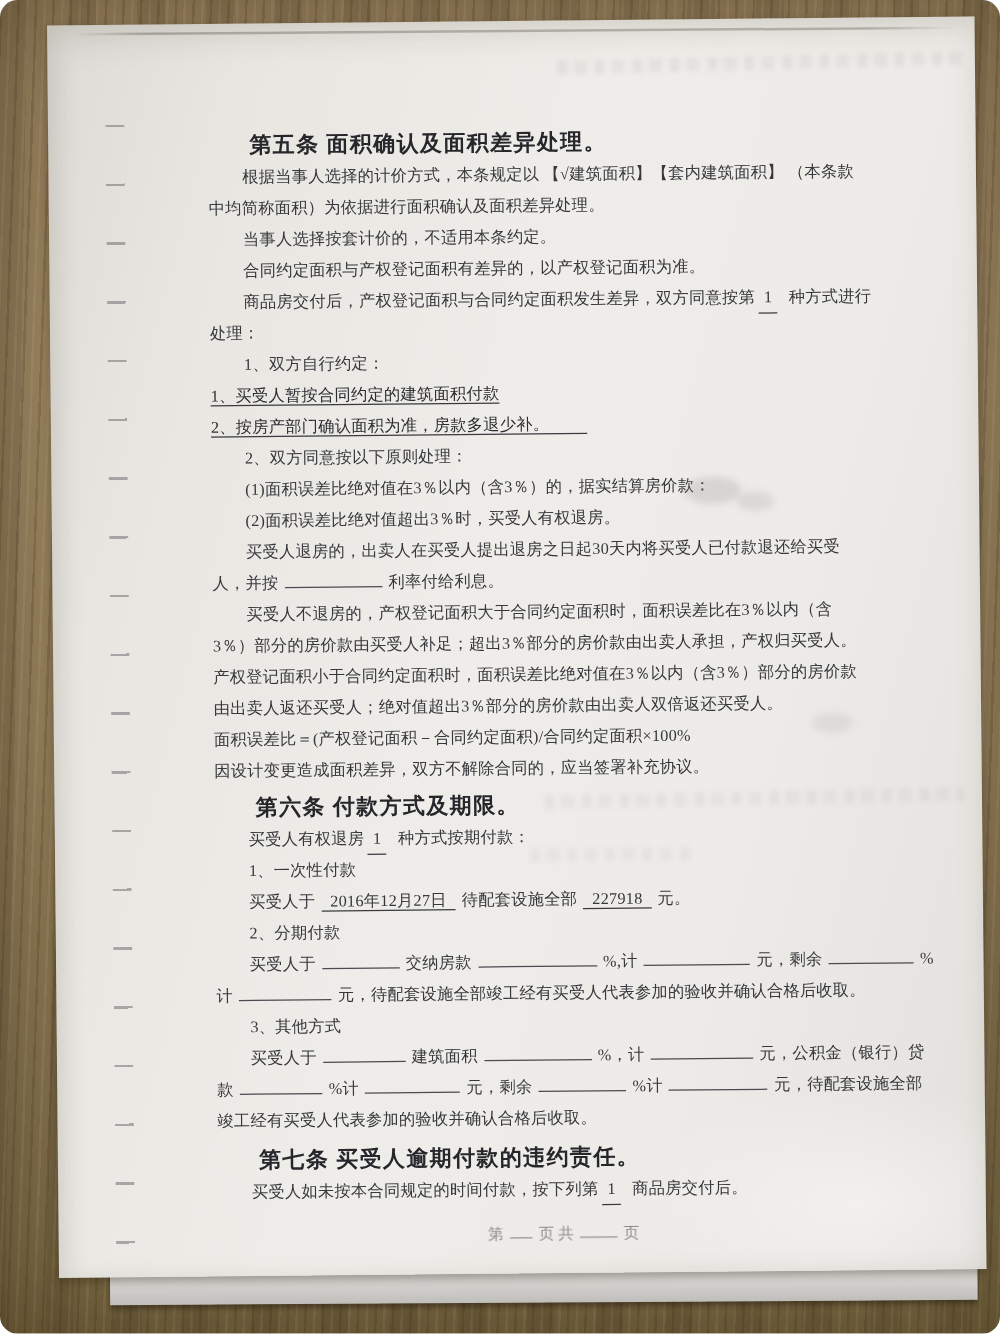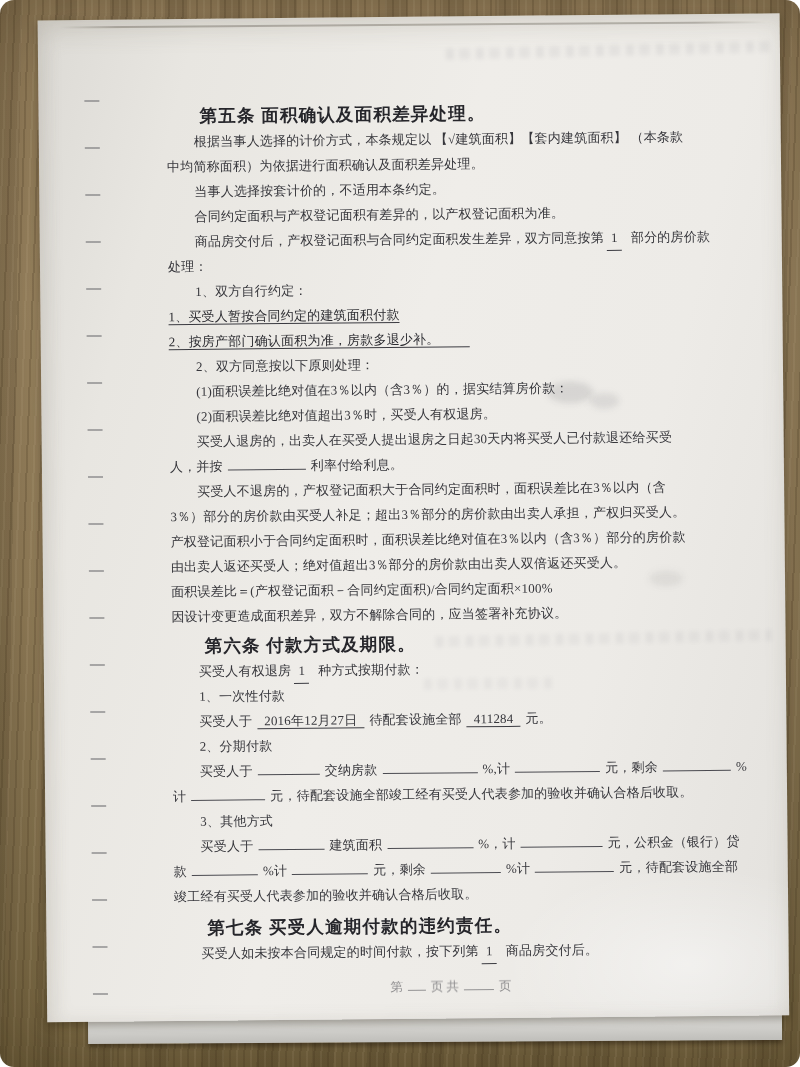--- a/index.html
+++ b/index.html
@@ -67,21 +67,21 @@
     <div class="stain s2"></div>
     <div class="stain s3"></div>
 
     <div class="content">
       <div class="hd">第五条  面积确认及面积差异处理。</div>
       <div class="ln ind">根据当事人选择的计价方式，本条规定以 【√建筑面积】【套内建筑面积】 （本条款</div>
       <div class="ln">中均简称面积）为依据进行面积确认及面积差异处理。</div>
       <div class="ln ind">当事人选择按套计价的，不适用本条约定。</div>
       <div class="ln ind">合同约定面积与产权登记面积有差异的，以产权登记面积为准。</div>
       <div class="ln ind">
-        <span>商品房交付后，产权登记面积与合同约定面积发生差异，双方同意按第</span><span class="choice">1</span><span>部分的房价款</span>
+        <span>商品房交付后，产权登记面积与合同约定面积发生差异，双方同意按第</span><span class="choice">1</span><span>种方式进行</span>
       </div>
       <div class="ln">处理：</div>
       <div class="ln ind">1、双方自行约定：</div>
       <div class="ln opt"><span>1、买受人暂按合同约定的建筑面积付款</span></div>
       <div class="ln opt"><span class="ext">2、按房产部门确认面积为准，房款多退少补。</span></div>
       <div class="ln ind">2、双方同意按以下原则处理：</div>
       <div class="ln ind">(1)面积误差比绝对值在3％以内（含3％）的，据实结算房价款：</div>
       <div class="ln ind">(2)面积误差比绝对值超出3％时，买受人有权退房。</div>
       <div class="ln ind">买受人退房的，出卖人在买受人提出退房之日起30天内将买受人已付款退还给买受</div>
       <div class="ln">
@@ -93,21 +93,21 @@
       <div class="ln">由出卖人返还买受人；绝对值超出3％部分的房价款由出卖人双倍返还买受人。</div>
       <div class="ln">面积误差比＝(产权登记面积－合同约定面积)/合同约定面积×100%</div>
       <div class="ln">因设计变更造成面积差异，双方不解除合同的，应当签署补充协议。</div>
 
       <div class="hd hd6">第六条  付款方式及期限。</div>
       <div class="ln ind">
         <span>买受人有权退房</span><span class="choice">1</span><span>种方式按期付款：</span>
       </div>
       <div class="ln ind">1、一次性付款</div>
       <div class="ln ind">
-        <span>买受人于</span><span class="filled">2016年12月27日</span><span>待配套设施全部</span><span class="filled">411284</span><span>元。</span>
+        <span>买受人于</span><span class="filled">2016年12月27日</span><span>待配套设施全部</span><span class="filled">227918</span><span>元。</span>
       </div>
       <div class="ln ind">2、分期付款</div>
       <div class="ln ind">
         <span>买受人于</span><span class="blank w62"></span><span>交纳房款</span><span class="blank w95"></span><span>%,计</span><span class="blank w85"></span><span>元，剩余</span><span class="blank w68"></span><span>%</span>
       </div>
       <div class="ln">
         <span>计</span><span class="blank w74"></span><span>元，待配套设施全部竣工经有买受人代表参加的验收并确认合格后收取。</span>
       </div>
       <div class="ln ind">3、其他方式</div>
       <div class="ln ind">

